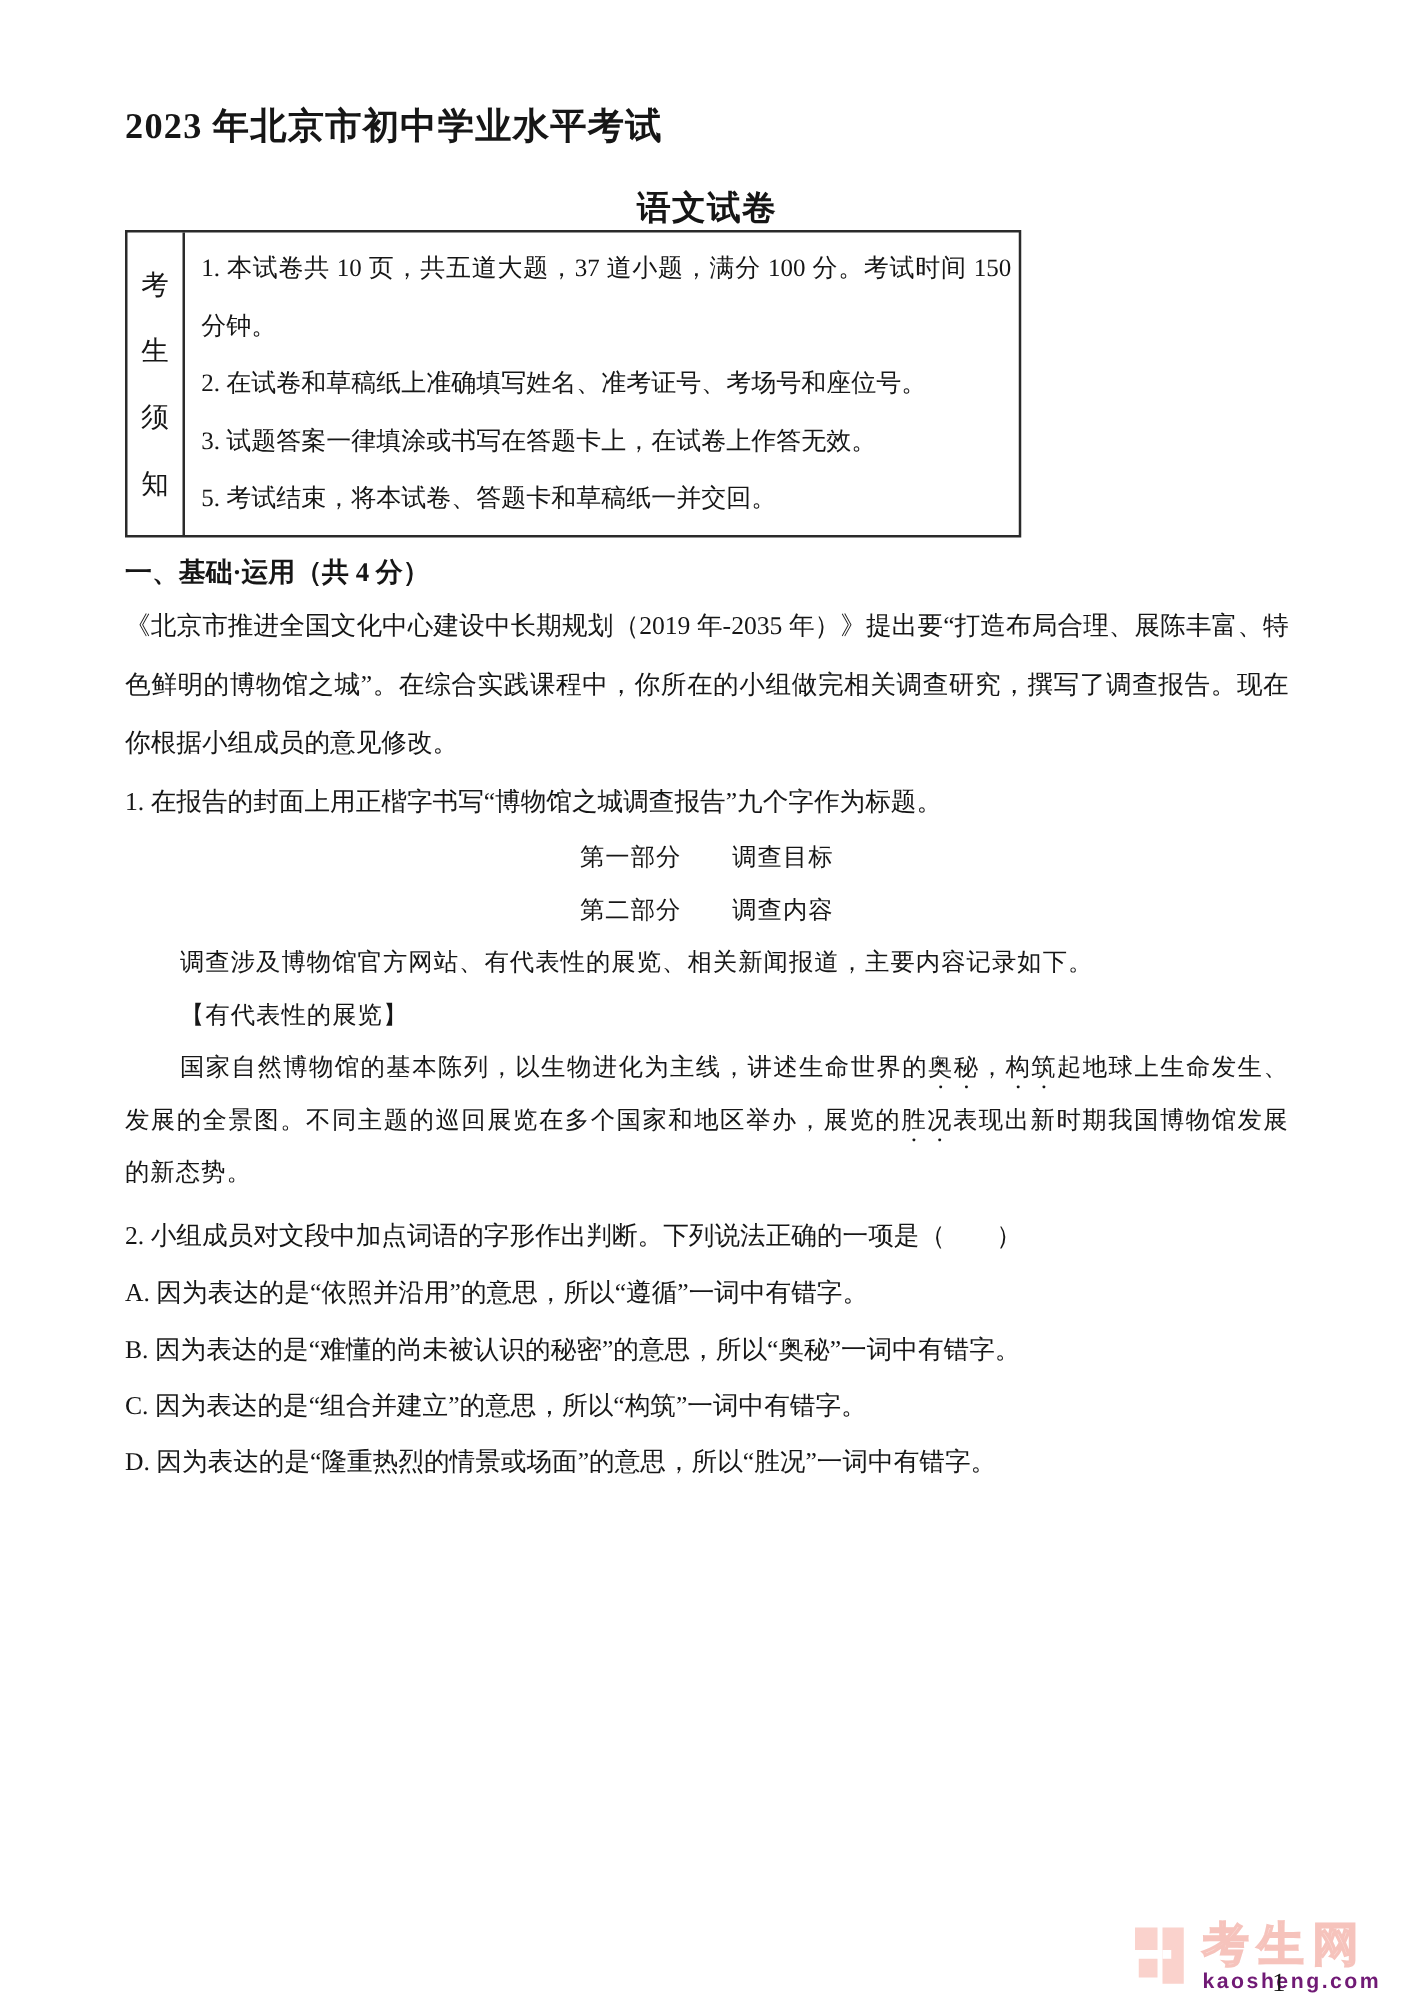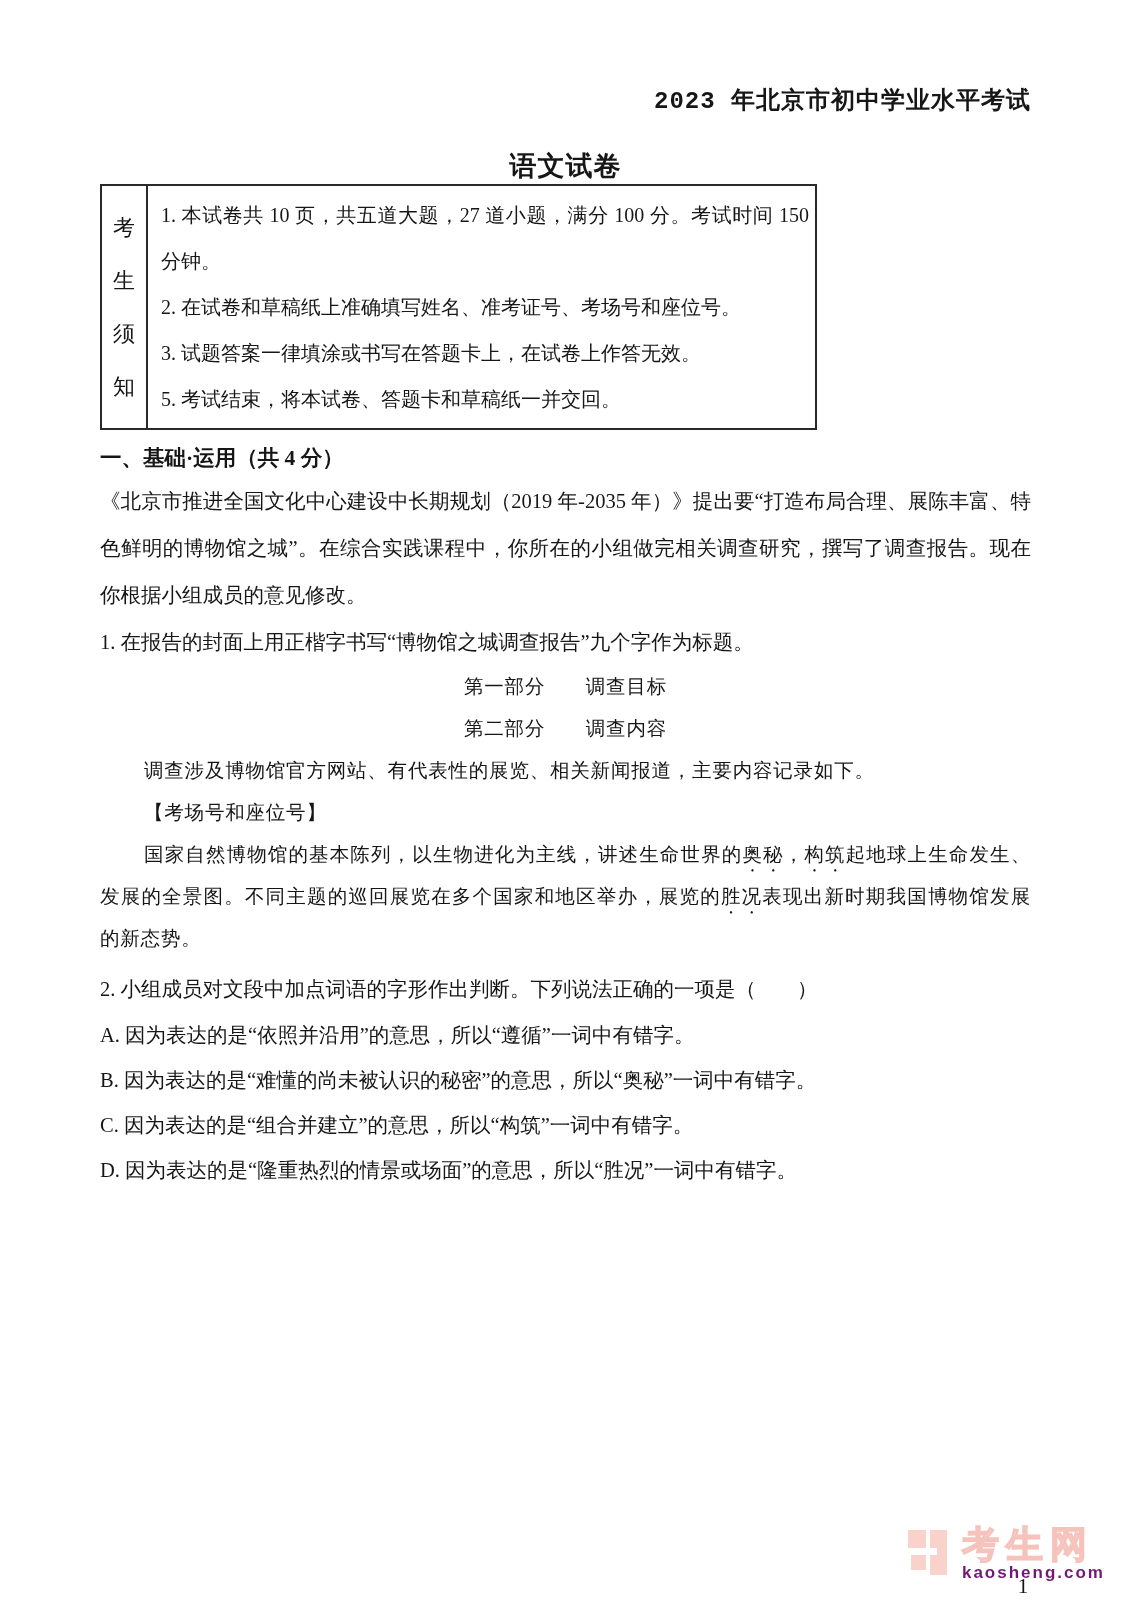--- a/index.html
+++ b/index.html
@@ -9,27 +9,26 @@
     width: 1131px;
     height: 1600px;
     margin: 0 auto;
     background: #ffffff;
     color: #161616;
     font-family: "Liberation Serif", "DejaVu Serif", serif;
     overflow: hidden;
     padding: 84px 100px 0 100px;
   }
   .title {
-    text-align: right;
-    font-size: 24px;
+    text-align: left;
+    font-size: 29px;
     font-weight: bold;
     line-height: 35px;
     margin-bottom: 30px;
     letter-spacing: 1px;
-    font-family: Liberation Mono, monospace;
   }
   .subtitle {
     text-align: center;
     font-size: 27px;
     font-weight: bold;
     line-height: 35px;
     letter-spacing: 1px;
   }
   .notice {
     display: flex;
@@ -82,21 +81,21 @@
   .em {
     -webkit-text-emphasis: filled dot #161616;
     -webkit-text-emphasis-position: under left;
     text-emphasis: filled dot #161616;
     text-emphasis-position: under left;
   }
   
   .watermark {
     position: absolute;
     right: 26px;
-    bottom: 18px;
+    bottom: 6px;
     display: flex;
     align-items: flex-start;
     gap: 14px;
   }
   .wm-logo { position: relative; width: 40px; height: 47px; margin-top: 2px; }
   .wm-logo .b { position: absolute; background: #fad2cc; }
   .wm-b1 { left: 0; top: 2px; width: 18px; height: 18px; }
   .wm-b2 { left: 3px; top: 27px; width: 15px; height: 15px; }
   .wm-b3 { left: 22px; top: 2px; width: 17px; height: 45px; }
   .wm-notch { position: absolute; left: 22px; top: 20px; width: 7px; height: 7px; background: #ffffff; }
@@ -137,41 +136,41 @@
   <h2 class="subtitle">语文试卷</h2>
 
   <div class="notice">
     <div class="notice-side">
       <span>考</span>
       <span>生</span>
       <span>须</span>
       <span>知</span>
     </div>
     <div class="notice-items">
-      <p>1. 本试卷共 10 页，共五道大题，27 道小题，满分 100 分。考试时间 150 分钟。</p>
+      <p>1. 本试卷共 10 页，共五道大题，37 道小题，满分 100 分。考试时间 150 分钟。</p>
       <p>2. 在试卷和草稿纸上准确填写姓名、准考证号、考场号和座位号。</p>
       <p>3. 试题答案一律填涂或书写在答题卡上，在试卷上作答无效。</p>
       <p>5. 考试结束，将本试卷、答题卡和草稿纸一并交回。</p>
     </div>
   </div>
 
   <div class="sec-heading">一、基础·运用（共 4 分）</div>
 
   <p class="body intro">《北京市推进全国文化中心建设中长期规划（2019 年-2035 年）》提出要“打造布局合理、展陈丰富、特色鲜明的博物馆之城”。在综合实践课程中，你所在的小组做完相关调查研究，撰写了调查报告。现在你根据小组成员的意见修改。</p>
 
   <p class="body">1. 在报告的封面上用正楷字书写“博物馆之城调查报告”九个字作为标题。</p>
 
   <div class="kai center-line">第一部分　　调查目标</div>
 
 
   <div class="kai center-line">第二部分　　调查内容</div>
 
   <p class="kai indent">调查涉及博物馆官方网站、有代表性的展览、相关新闻报道，主要内容记录如下。</p>
 
-  <p class="kai indent">【考场号和座位号】</p>
+  <p class="kai indent">【有代表性的展览】</p>
 
 
   <p class="kai indent"><span>国家自然博物馆的基本陈列，以生物进化为主线，讲述生命世界的</span><span class="em">奥秘</span><span>，</span><span class="em">构筑</span><span>起地球上生命发生、发展的全景图。不同主题的巡回展览在多个国家和地区举办，展览的</span><span class="em">胜况</span><span>表现出新时期我国博物馆发展的新态势。</span></p>
 
   <p class="body q-stem">2. 小组成员对文段中加点词语的字形作出判断。下列说法正确的一项是（　　）</p>
 
   <p class="body option">A. 因为表达的是“依照并沿用”的意思，所以“遵循”一词中有错字。</p>
   <p class="body option">B. 因为表达的是“难懂的尚未被认识的秘密”的意思，所以“奥秘”一词中有错字。</p>
   <p class="body option">C. 因为表达的是“组合并建立”的意思，所以“构筑”一词中有错字。</p>
   <p class="body option">D. 因为表达的是“隆重热烈的情景或场面”的意思，所以“胜况”一词中有错字。</p>

